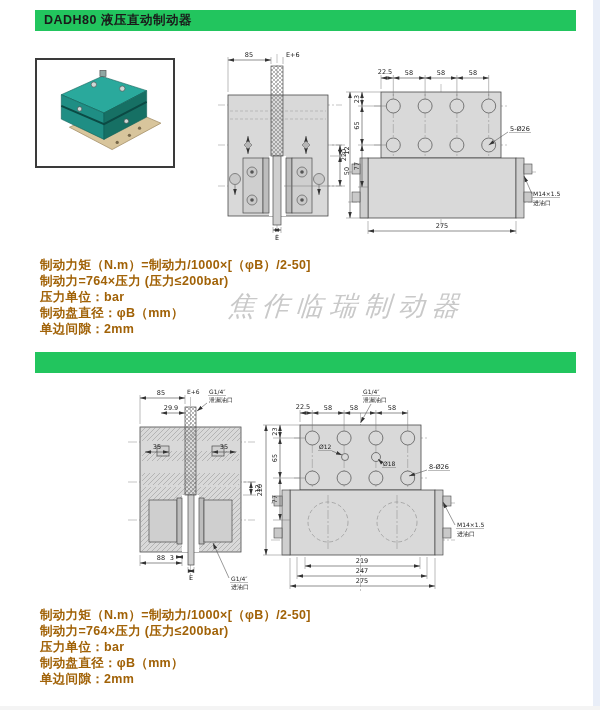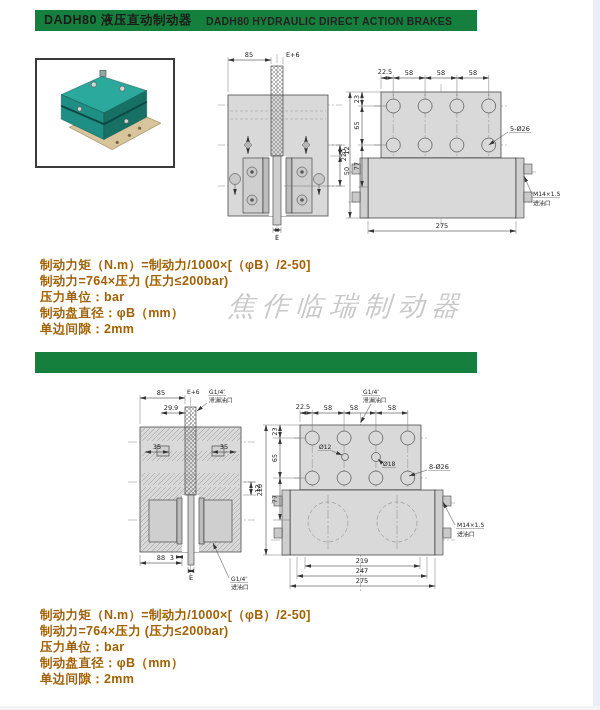--- a/index.html
+++ b/index.html
@@ -1,20 +1,20 @@
 <!DOCTYPE html>
 <html><head>
 <meta charset="utf-8">
 <style>
   *{margin:0;padding:0;box-sizing:border-box}
   html,body{width:600px;height:710px}
   body{position:relative;background:#ffffff;font-family:"Liberation Sans",sans-serif;overflow:hidden}
   .edge-right{position:absolute;right:0;top:0;width:7px;height:710px;background:#e9eef8}
   .edge-bottom{position:absolute;left:0;bottom:0;width:600px;height:4px;background:#f4f4f4}
-  .hbar{position:absolute;left:35px;width:442px;height:21px;background:#15803d;display:flex;align-items:center;padding-left:9px;gap:14px}
+  .hbar{position:absolute;left:35px;width:541px;height:21px;background:#22c55e;display:flex;align-items:center;padding-left:9px;gap:14px}
   .hbar .zh{font-size:12.5px;font-weight:bold;color:#1a1a1a;letter-spacing:.5px;white-space:nowrap}
   .hbar .en{font-size:10.5px;font-weight:bold;color:#222;letter-spacing:.2px;white-space:nowrap}
   .photo{position:absolute;left:35px;top:58px;width:140px;height:110px;border:2px solid #3a3a3a;background:#fff;padding:4px}
   .specs{position:absolute;left:40px;font-size:12.5px;font-weight:600;color:#a16207;line-height:16px;letter-spacing:.3px}
   .wm{position:absolute;left:228px;top:288px;font-family:"DejaVu Serif",serif;font-style:italic;font-size:27px;color:#c9c9c9;letter-spacing:7px;white-space:nowrap;transform:skewX(-4deg)}
   .drawing{position:absolute}
   svg .part{fill:#d9d9d9;stroke:#4a4a4a;stroke-width:.8}
   svg .part2{fill:#cfcfcf;stroke:#4a4a4a;stroke-width:.7}
   svg .part3{fill:#bdbdbd;stroke:#4a4a4a;stroke-width:.7}
   svg .hole{fill:#d9d9d9;stroke:#4a4a4a;stroke-width:.7}
@@ -46,21 +46,20 @@
       <path d="M6,0.7 L0,2.5 L6,4.3 Z" fill="#333"></path>
     </marker>
   </defs>
 </svg>
 
 <div class="edge-right"></div>
 <div class="edge-bottom"></div>
 
 <div class="hbar" style="top:10px">
   <span class="zh">DADH80 液压直动制动器</span>
-  <span class="en">DADH80 HYDRAULIC DIRECT ACTION BRAKES</span>
 </div>
 
 <div class="photo">
   <svg viewBox="0 0 126 96" width="128" height="98">
     <g>
       <polygon points="28,62 70,84 118,58 76,40" fill="#d8c59c" stroke="#a6916a" stroke-width="0.8"></polygon>
       <circle cx="50" cy="66" r="1.6" fill="#77684a"></circle>
         <circle cx="62" cy="72" r="1.6" fill="#77684a"></circle>
       <circle cx="75" cy="77" r="1.6" fill="#77684a"></circle>
         <circle cx="87" cy="70" r="1.6" fill="#77684a"></circle>

